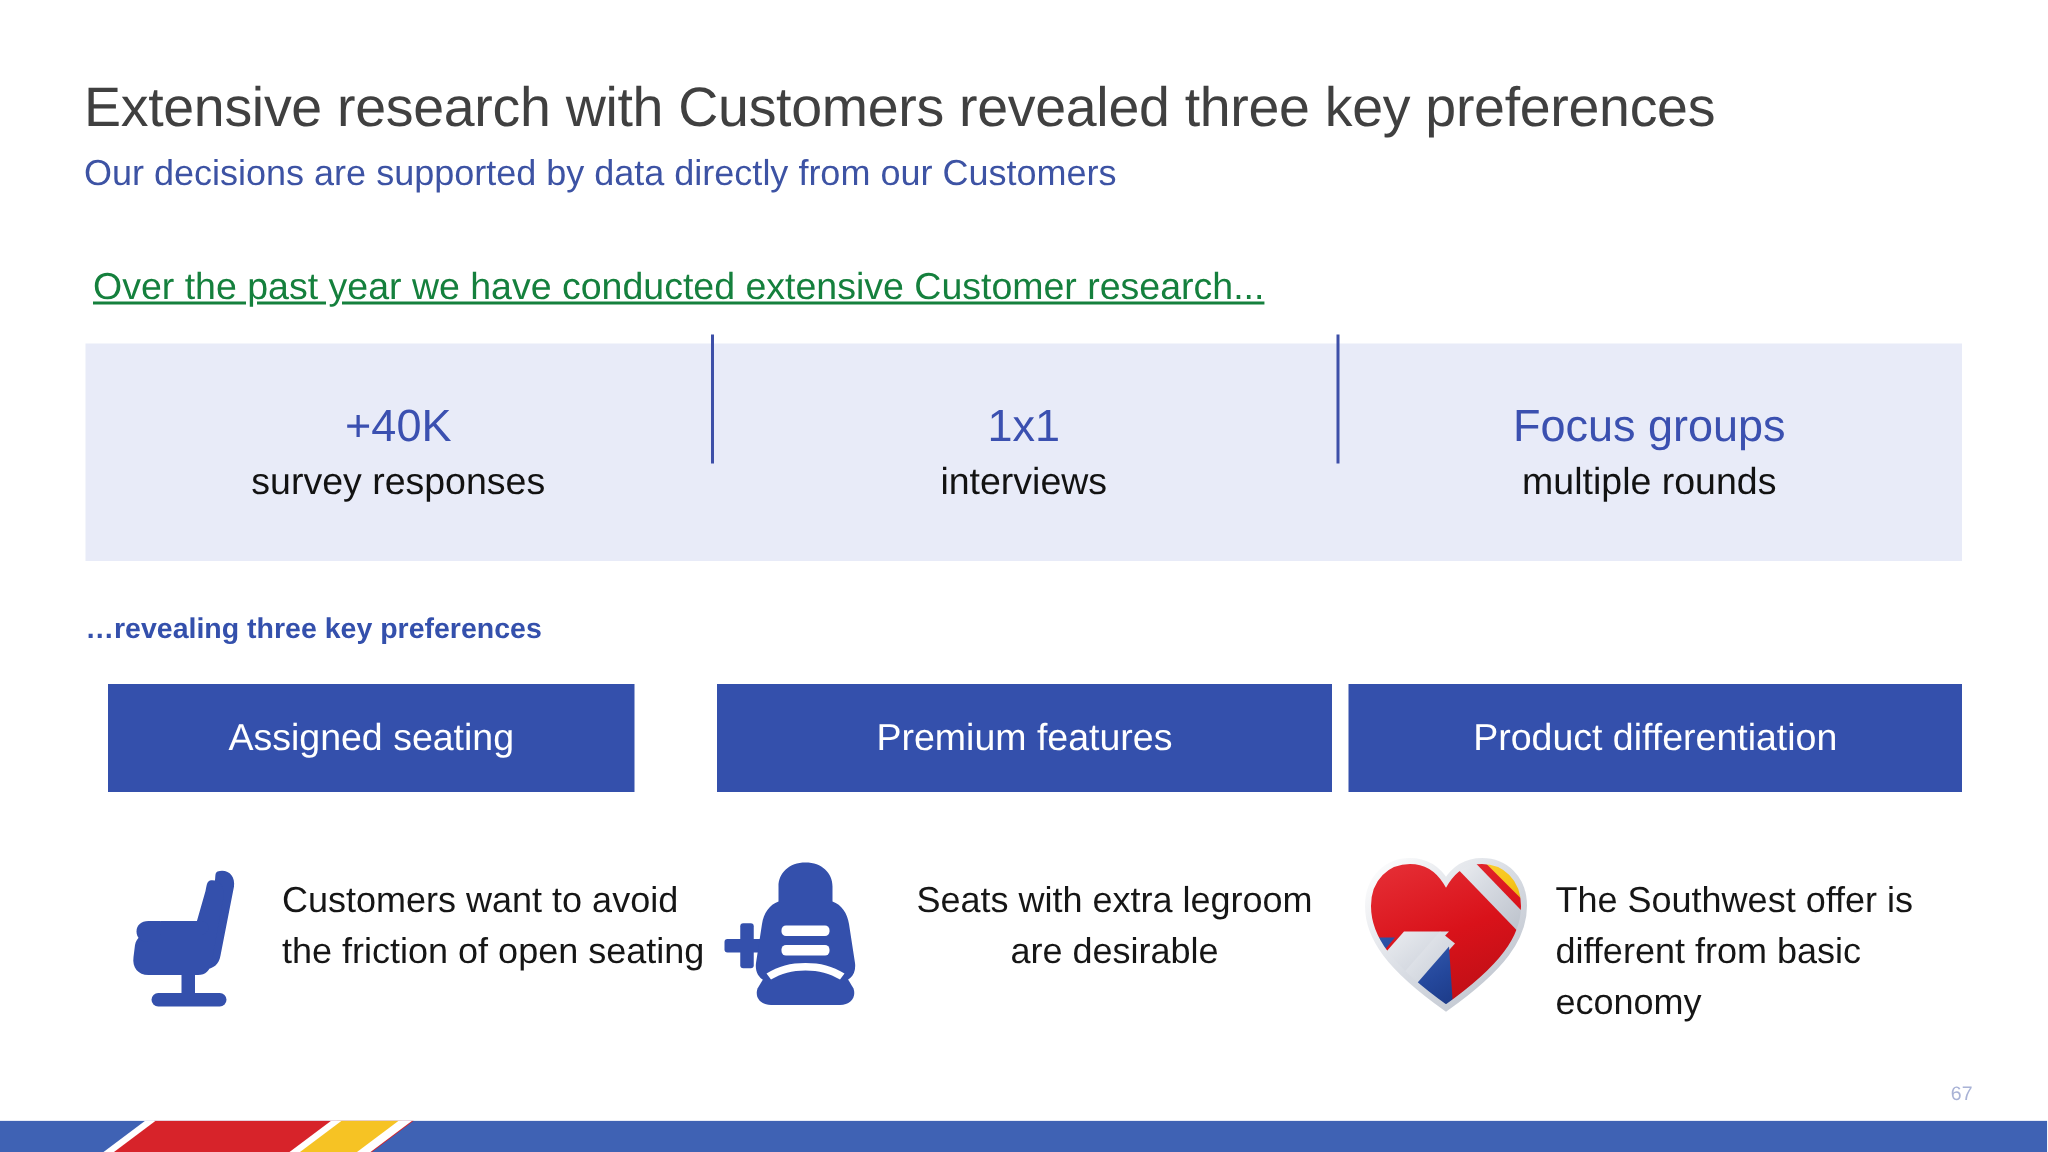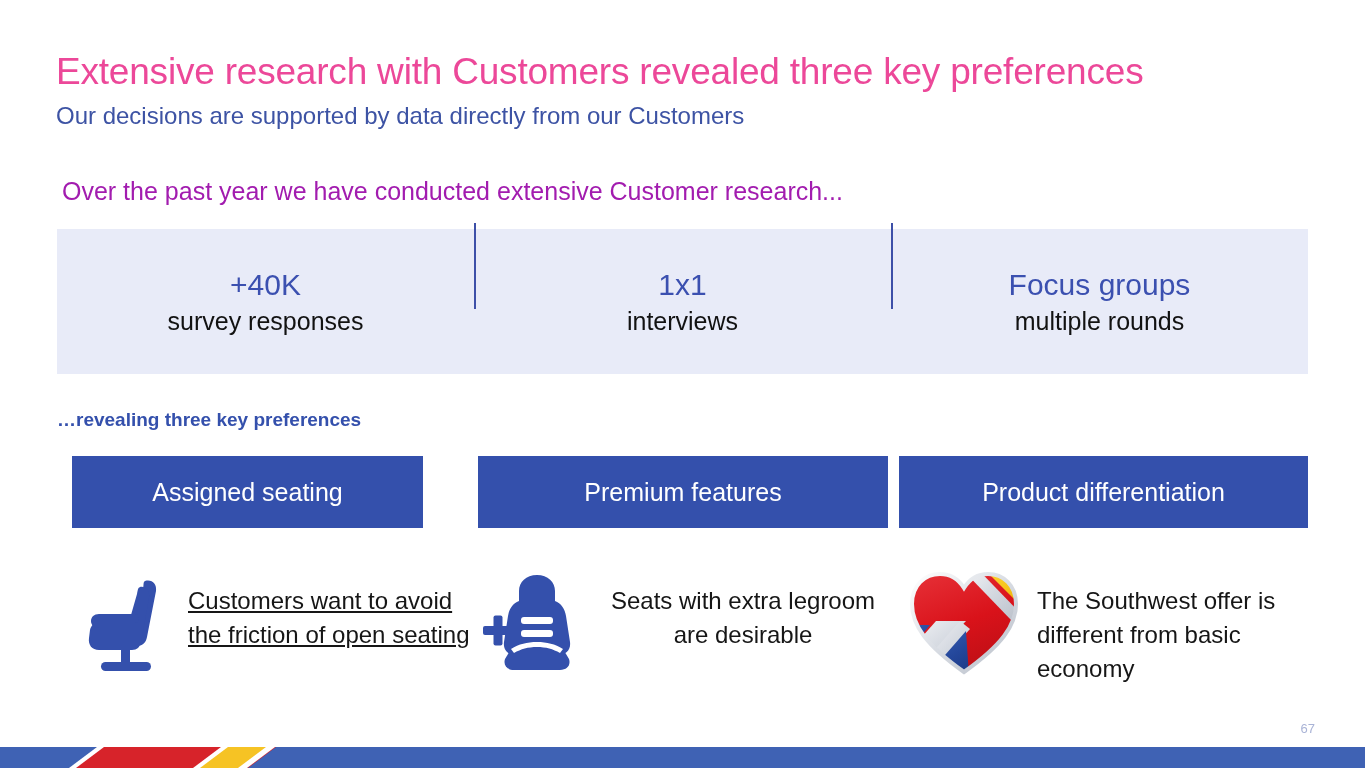--- a/index.html
+++ b/index.html
@@ -22,44 +22,45 @@
     background: #ffffff;
   }
 
   
   .title {
     position: absolute;
     left: 56px;
     top: 50px;
     font-size: 37px;
     line-height: 44px;
-    color: #ec4899;
+    color: #404040;
     font-weight: 400;
     letter-spacing: -0.2px;
     white-space: nowrap;
   }
   .subtitle {
     position: absolute;
     left: 56px;
     top: 101px;
     font-size: 24px;
     line-height: 30px;
     color: #3d53a4;
     font-weight: 400;
     white-space: nowrap;
   }
   .lead-line {
     position: absolute;
     left: 62px;
     top: 175px;
     font-size: 25px;
     line-height: 32px;
-    color: #a21caf;
+    color: #15803d;
     font-weight: 400;
     white-space: nowrap;
+    text-decoration: underline;
   }
 
   
   .stats-band {
     position: absolute;
     left: 57px;
     top: 229px;
     width: 1251px;
     height: 145px;
     background: #e8ebf8;
@@ -145,21 +146,21 @@
   }
   .card.c3 .card-icon { width: 130px; }
 
   .card-text {
     font-size: 24px;
     line-height: 34px;
     color: #161616;
     padding-top: 16px;
     flex: 1 1 auto;
   }
-  .card.c1 .card-text { padding-left: 0px; text-decoration: underline; }
+  .card.c1 .card-text { padding-left: 0px; }
   .card.c2 .card-text { padding-left: 12px; }
   .card.c3 .card-text { padding-left: 8px; }
 
   
   .page-number {
     position: absolute;
     right: 50px;
     top: 721px;
     font-size: 13px;
     color: #a9b3d6;

